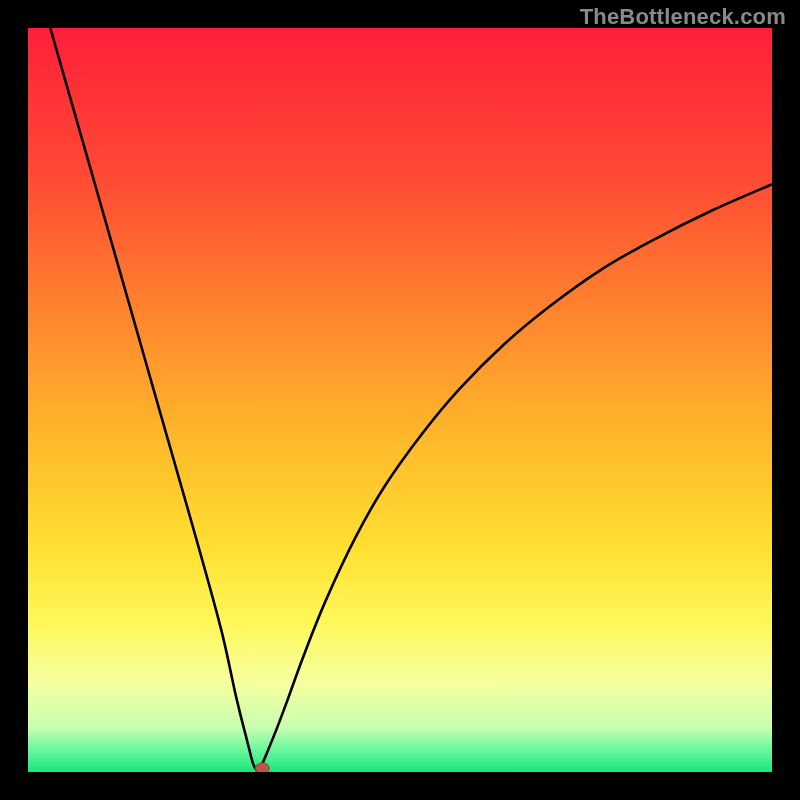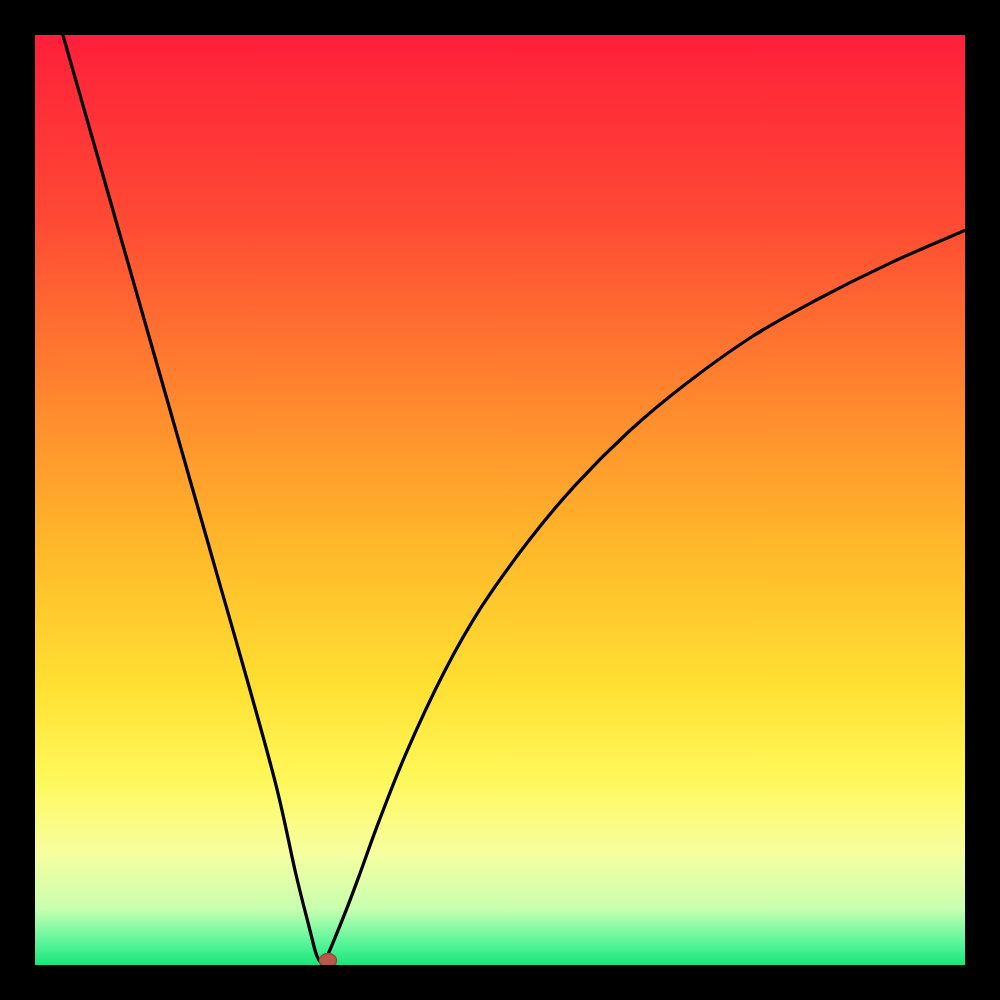--- a/index.html
+++ b/index.html
@@ -37,20 +37,21 @@
   .plot svg {
     display: block;
     width: 744px;
     height: 744px;
   }
 </style>
 </head>
 <body>
 
 <div class="frame">
+  <div class="watermark">TheBottleneck.com</div>
 
   <div class="plot">
     <svg viewBox="0 0 744 744">
       <defs>
         <linearGradient id="bg-grad" x1="0" y1="0" x2="0" y2="1">
         <stop offset="0%" stop-color="#ff1f3a"></stop>
             <stop offset="20%" stop-color="#ff4a34"></stop>
             <stop offset="40%" stop-color="#ff8a2e"></stop>
             <stop offset="55.00000000000001%" stop-color="#ffb82a"></stop>
             <stop offset="70%" stop-color="#ffe032"></stop>

